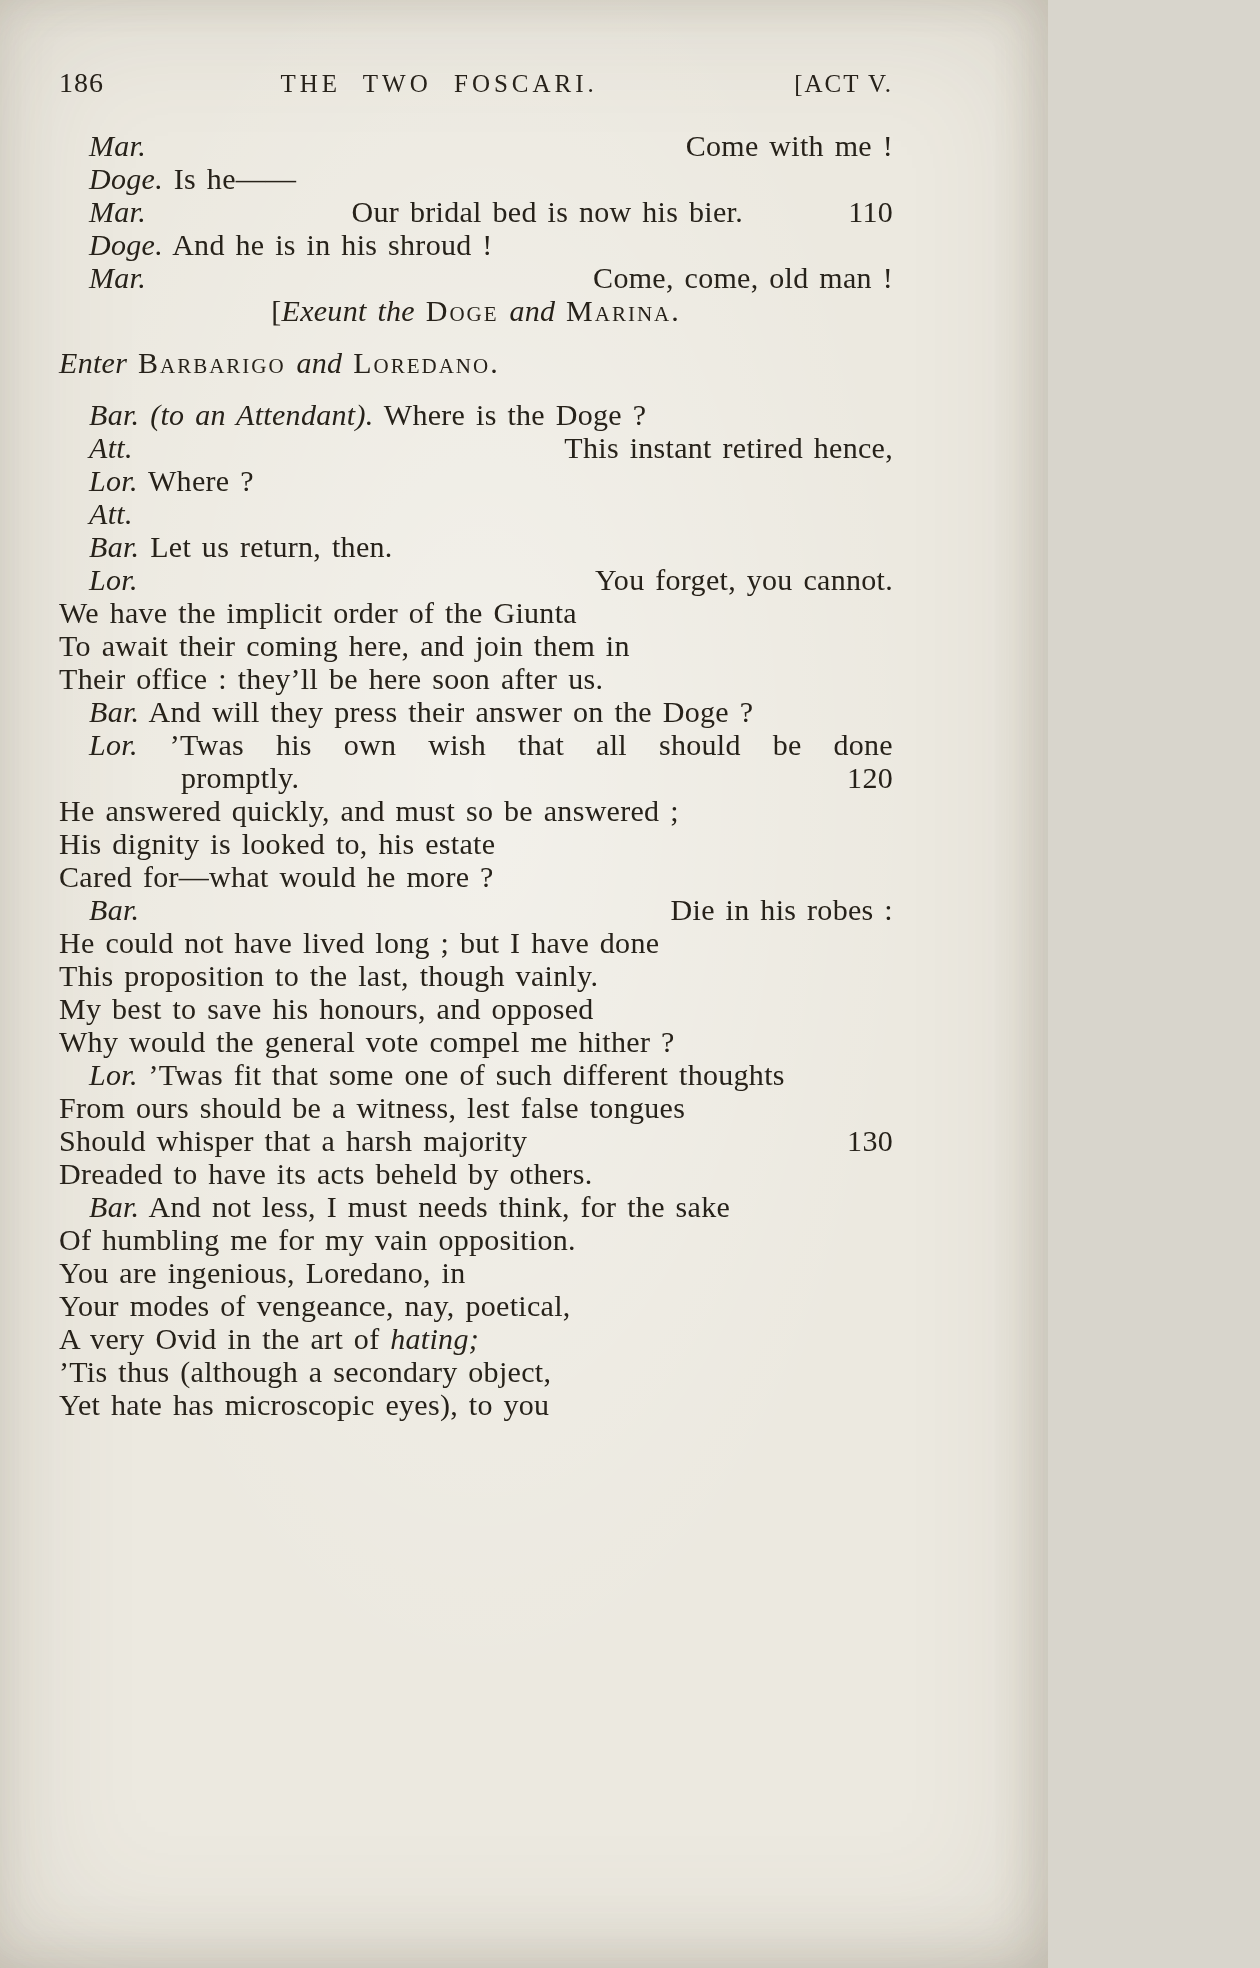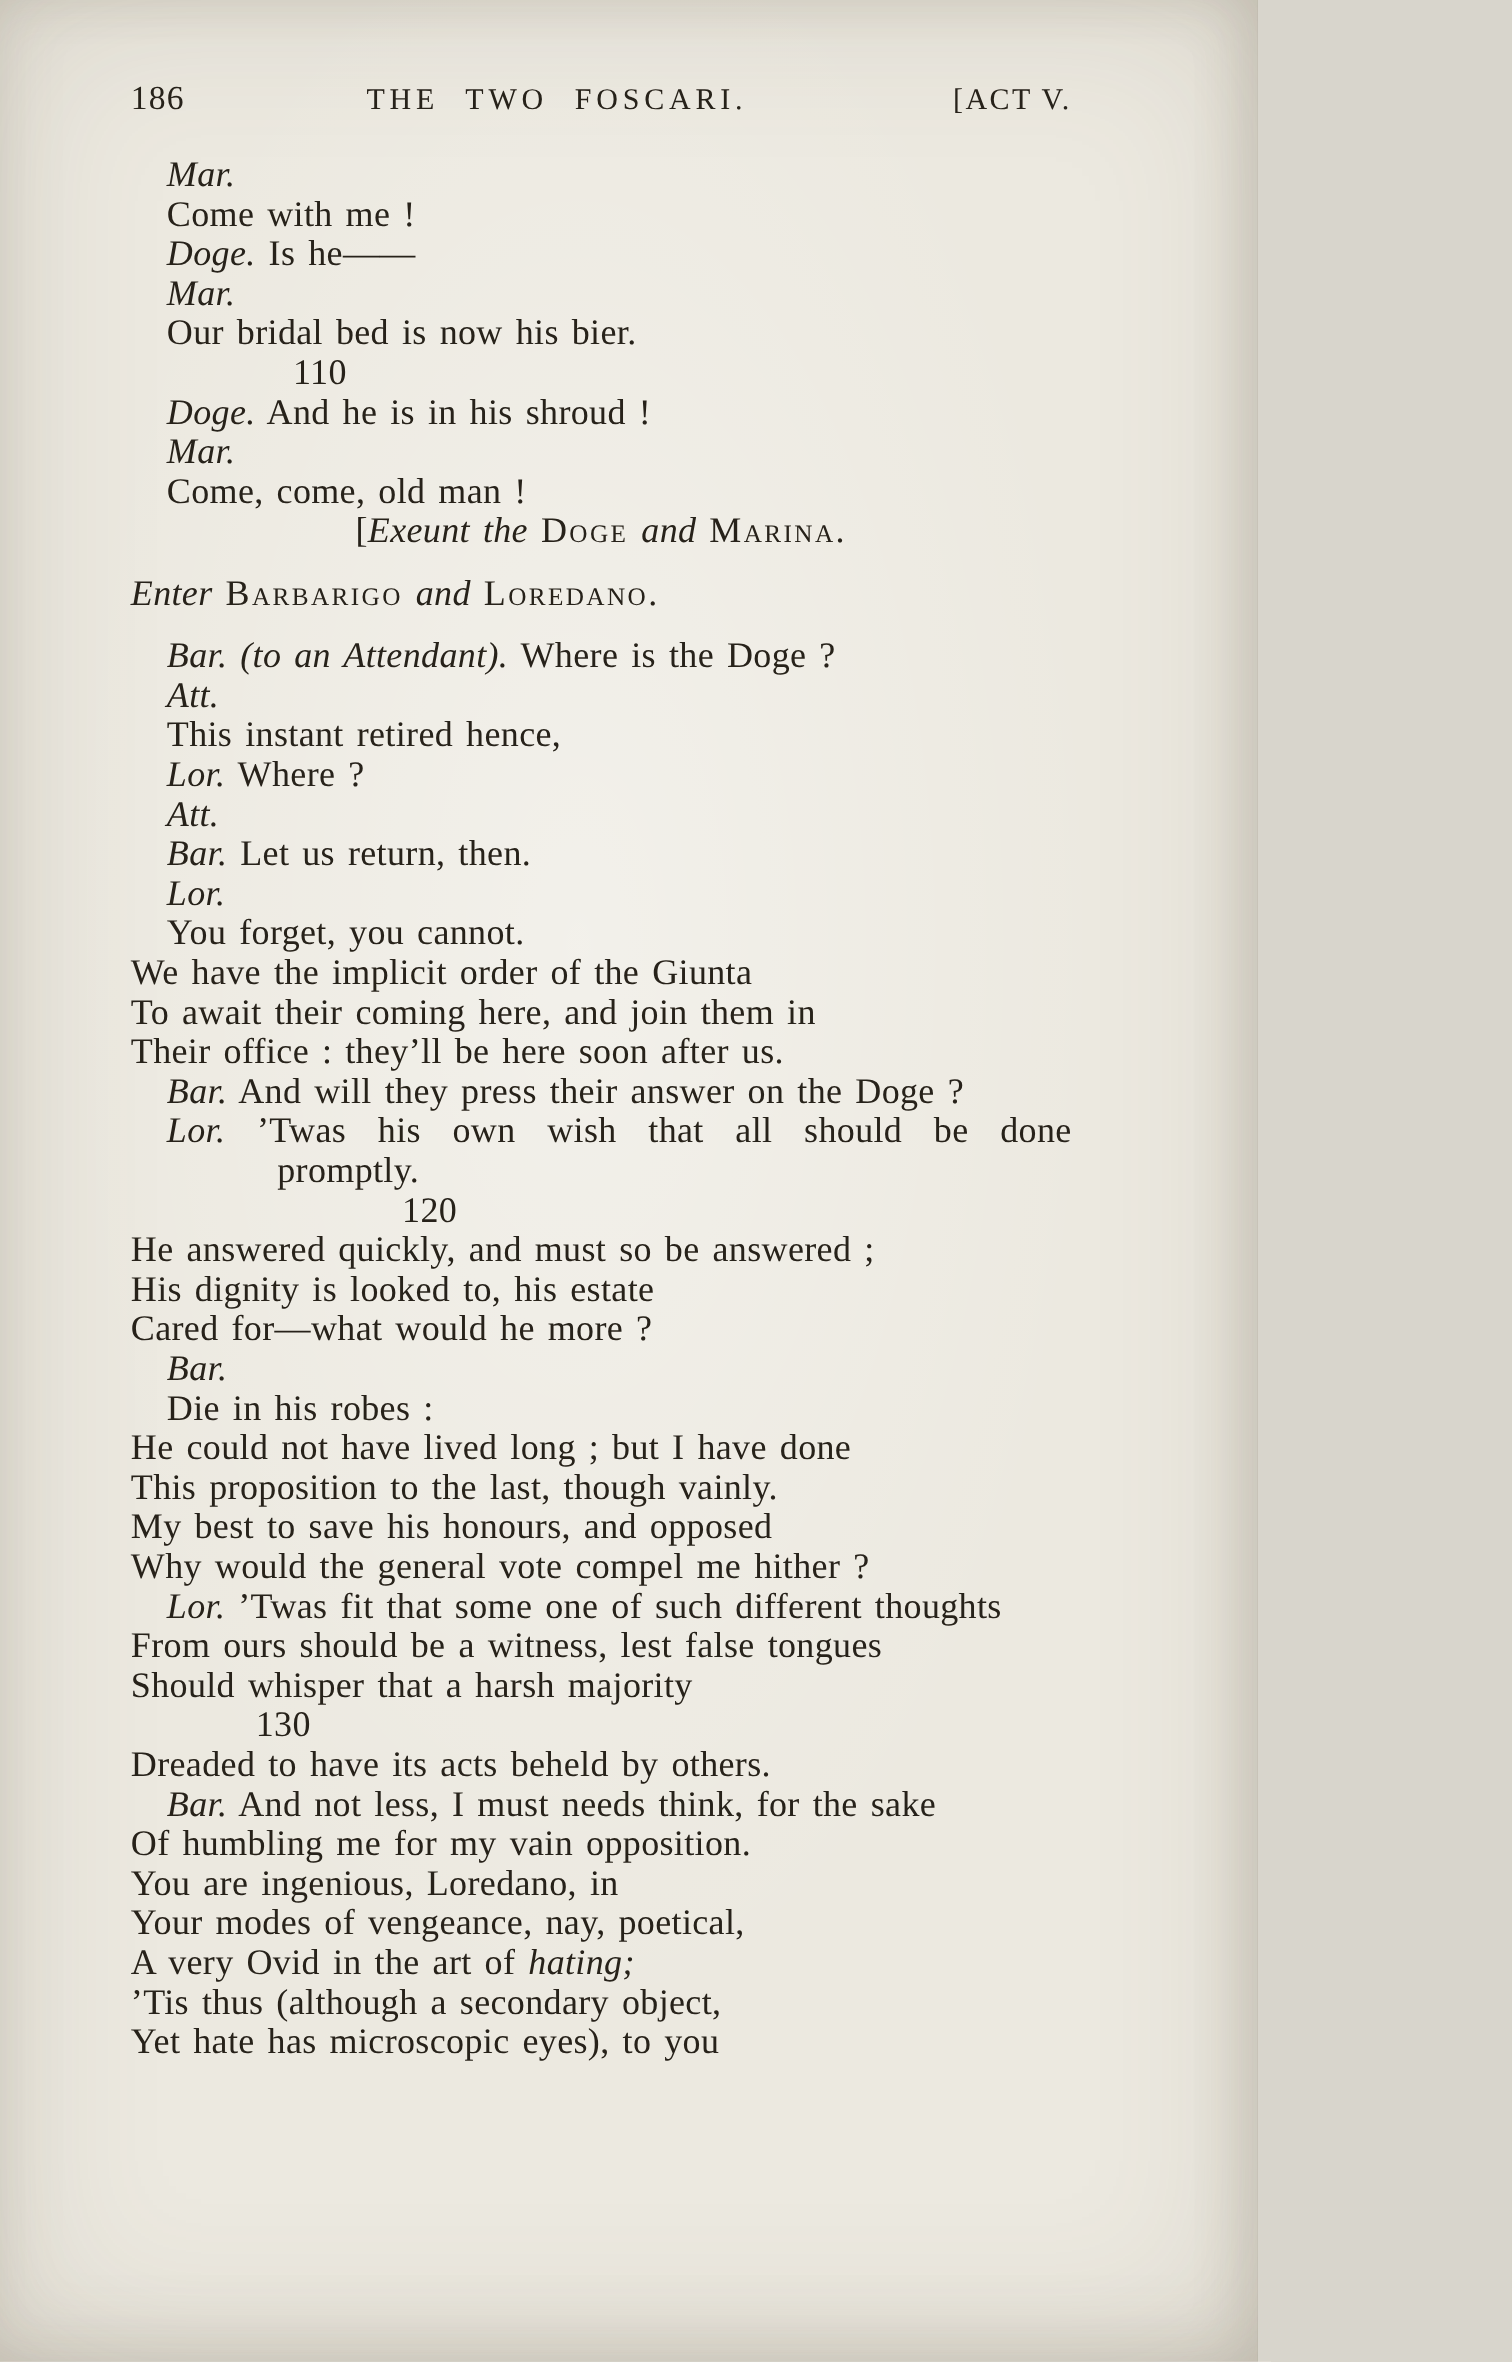--- a/index.html
+++ b/index.html
@@ -10,21 +10,21 @@
   body{
     width:1260px;
     background:#d8d5cc;
     font-family:"Liberation Serif","DejaVu Serif",serif;
   }
   .page{
     position:relative;
     width:1048px;
     height:1968px;
     box-sizing:border-box;
-    padding:68px 155px 0 109px;
+    padding:68px 155px 0 59px;
     background:var(--paper);
     background-image:radial-gradient(ellipse at 46% 40%, rgba(255,255,255,0.35) 0%, rgba(255,255,255,0) 55%);
     box-shadow:inset 0 0 140px rgba(100,90,66,0.16), inset -16px 0 42px rgba(100,90,66,0.12), inset 0 -20px 60px rgba(100,90,66,0.10);
     color:var(--ink);
     overflow:hidden;
   }
   .header{
     display:flex;
     align-items:baseline;
     font-size:25px;
@@ -46,21 +46,21 @@
     flex:0 0 auto;
     letter-spacing:2px;
     margin-left:20px;
   }
   .content{
     font-size:30px;
     line-height:33px;
     letter-spacing:0.3px;
     word-spacing:3px;
   }
-  .line{min-height:33px;flex-direction:column;}
+  .line{min-height:33px;}
   .line.flex{display:flex;align-items:baseline;}
   .line.center{display:block;}
   .line.right{display:block;text-align:center;}
   .line.justify{display:block;text-align:justify;text-align-last:justify;}
   .ind1{padding-left:30px;}
   .ind2{padding-left:122px;}
   .gap{margin-top:19px;}
   .seg-left,.seg-right{white-space:pre-wrap;}
   .spacer{flex:1 1 auto;min-width:14px;}
   .lineno{flex:0 0 auto;min-width:150px;text-align:right;}

